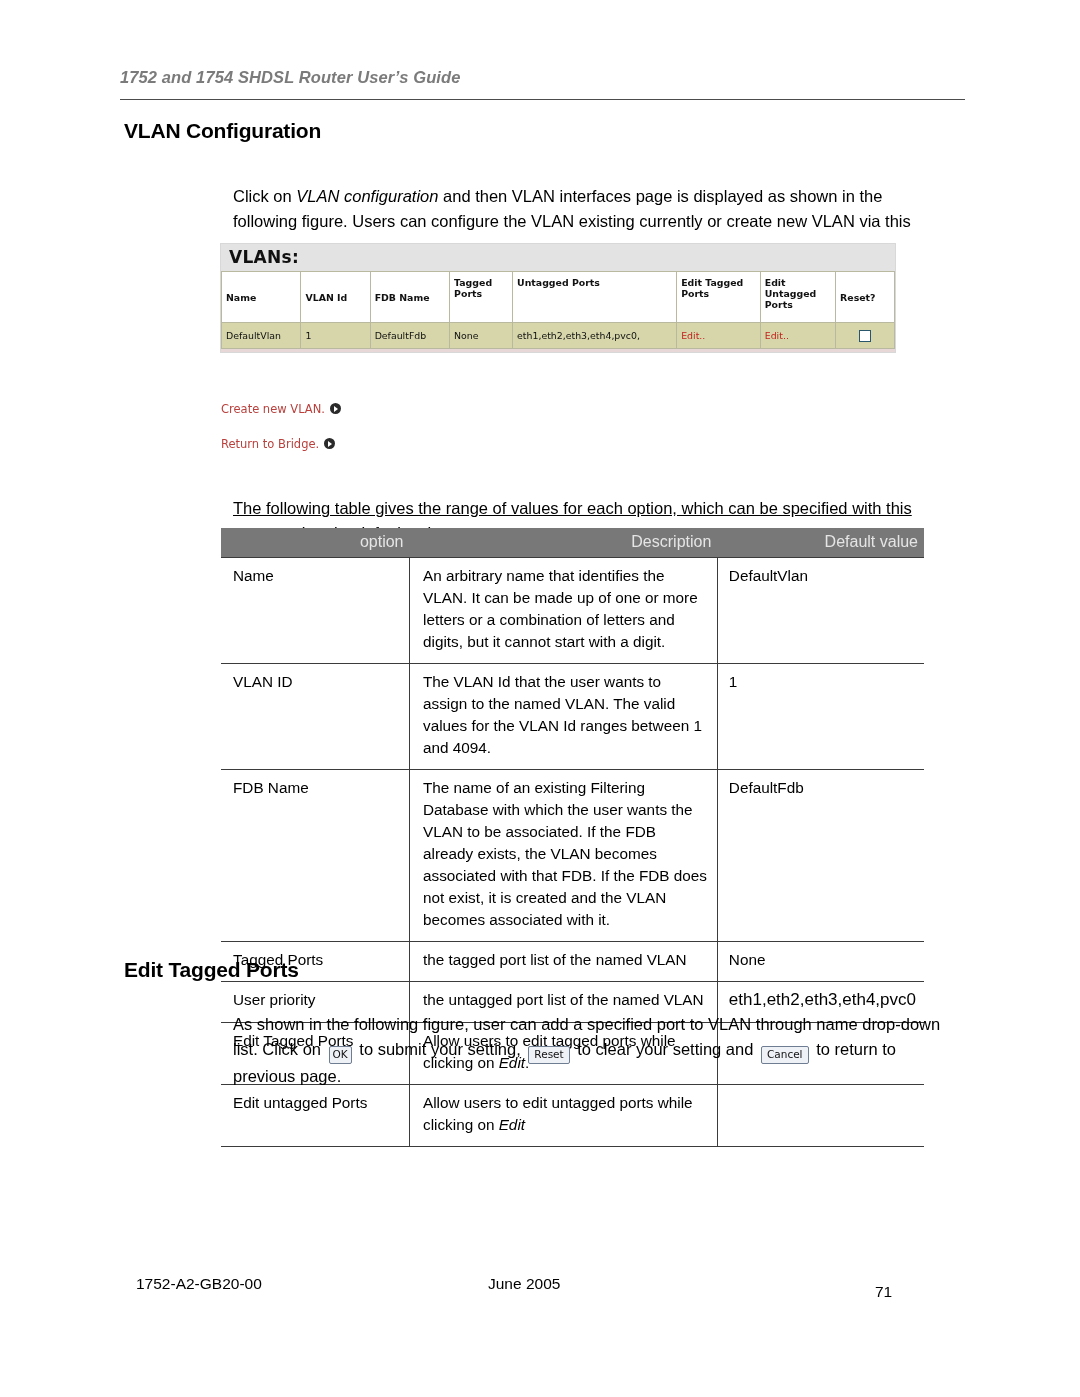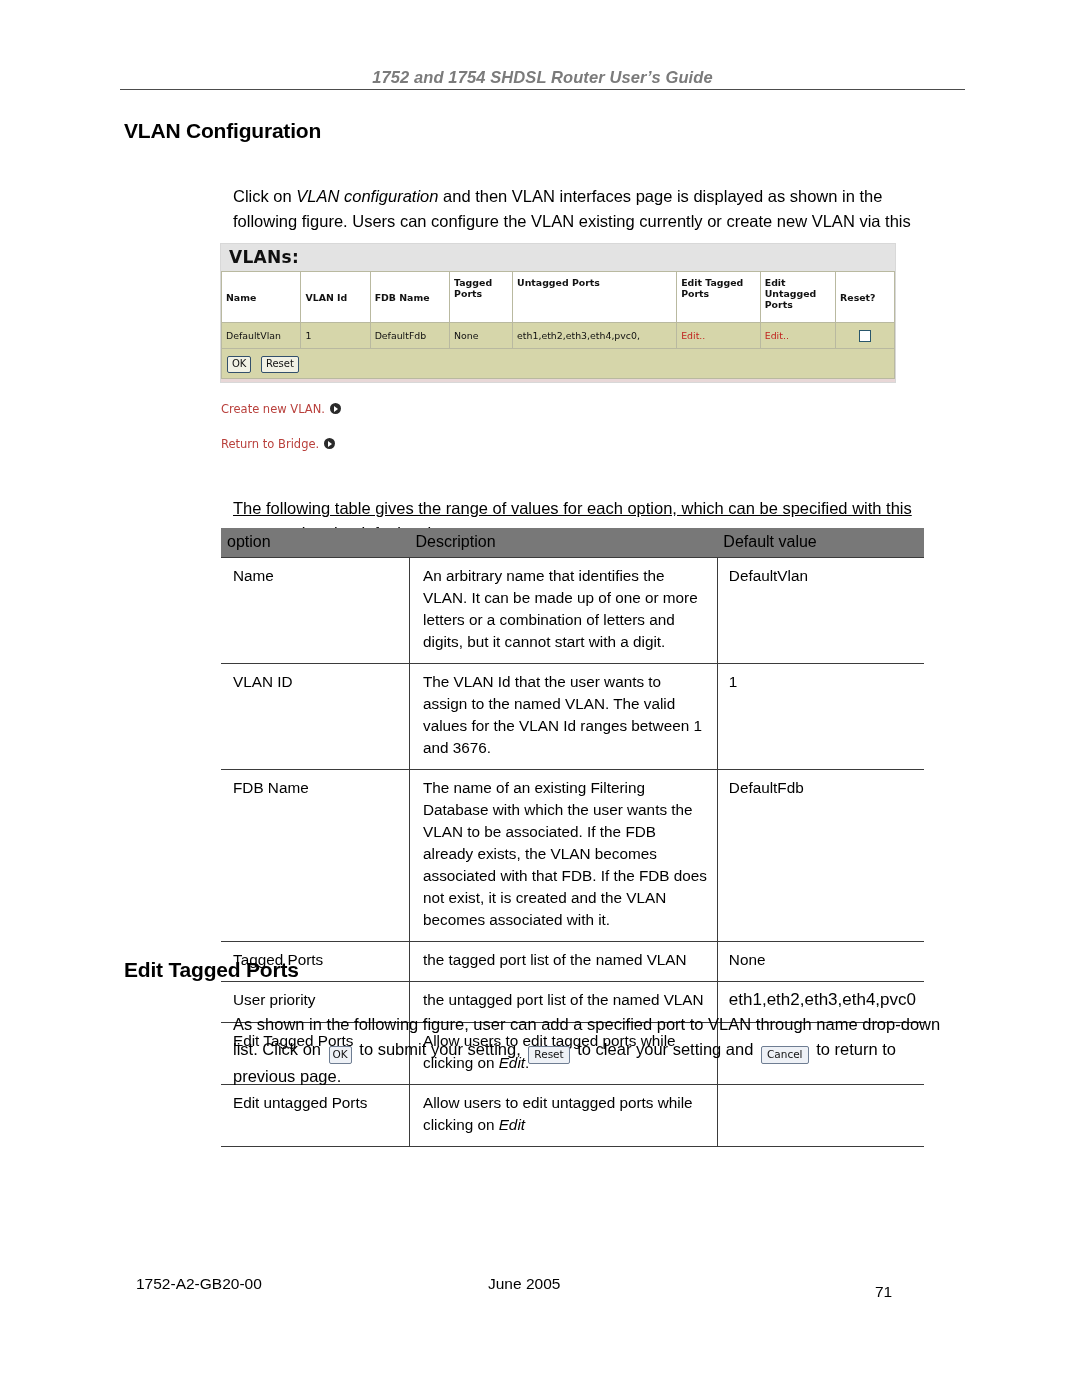--- a/index.html
+++ b/index.html
@@ -15,23 +15,23 @@
     position: relative;
     overflow: hidden;
   }
 
   
   .running-header {
     position: absolute;
     left: 120px;
     top: 68px;
     width: 845px;
-    text-align: center;
+    text-align: left;
     border-bottom: 1.6px solid #4c4c4c;
-    padding-bottom: 2px;
+    padding-bottom: 12px;
   }
   .running-header-text {
     font-style: italic;
     font-weight: bold;
     font-size: 16.5px;
     color: #7b7b7b;
     letter-spacing: 0.1px;
   }
 
   
@@ -178,24 +178,24 @@
   table.opt-table {
     position: absolute;
     left: 221px;
     top: 528px;
     width: 703px;
     border-collapse: collapse;
     font-size: 15px;
   }
   table.opt-table th {
     background: #787878;
-    color: #000000;
+    color: #e5e5e5;
     font-weight: normal;
     font-size: 16px;
-    text-align: left;
+    text-align: right;
     padding: 5px 6px 6px 6px;
     border: none;
   }
   table.opt-table th.th-option { width: 168px; }
   table.opt-table th.th-default { width: 128px; margin-top: 25px; }
   table.opt-table td {
     border-top: 1.4px solid #3b3b3b;
     padding: 7px 8px 10px 12px;
     vertical-align: top;
     line-height: 22px;
@@ -280,24 +280,20 @@
         <td>eth1,eth2,eth3,eth4,pvc0,</td>
         <td class="edit-link">Edit..</td>
         <td class="edit-link">Edit..</td>
         <td style="text-align:center">
           <span class="vlan-checkbox"></span>
         </td>
       </tr>
     </tbody>
   </table>
 
-  <div class="vlan-button-row">
-    <span class="vlan-btn">OK</span>
-    <span class="vlan-btn">Reset</span>
-  </div>
   <div class="vlan-shot-bottom"></div>
 </div>
 
 <div class="shot-link" id="link-create-vlan">
   <span>Create new VLAN.</span><span class="arrow-bullet"></span>
 </div>
 <div class="shot-link" id="link-return-bridge">
   <span>Return to Bridge.</span><span class="arrow-bullet"></span>
 </div>
 
@@ -312,21 +308,21 @@
     </tr>
   </thead>
   <tbody>
     <tr>
       <td class="col-option">Name</td>
       <td class="col-desc">An arbitrary name that identifies the VLAN. It can be made up of one or more letters or a combination of letters and digits, but it cannot start with a digit.</td>
       <td class="col-default">DefaultVlan</td>
     </tr>
     <tr>
       <td class="col-option">VLAN ID</td>
-      <td class="col-desc">The VLAN Id that the user wants to assign to the named VLAN. The valid values for the VLAN Id ranges between 1 and 3676.</td>
+      <td class="col-desc">The VLAN Id that the user wants to assign to the named VLAN. The valid values for the VLAN Id ranges between 1 and 4094.</td>
       <td class="col-default">1</td>
     </tr>
     <tr>
       <td class="col-option">FDB Name</td>
       <td class="col-desc">The name of an existing Filtering Database with which the user wants the VLAN to be associated. If the FDB already exists, the VLAN becomes associated with that FDB. If the FDB does not exist, it is created and the VLAN becomes associated with it.</td>
       <td class="col-default">DefaultFdb</td>
     </tr>
     <tr>
       <td class="col-option tight">Tagged Ports</td>
       <td class="col-desc tight">the tagged port list of the named VLAN</td>

